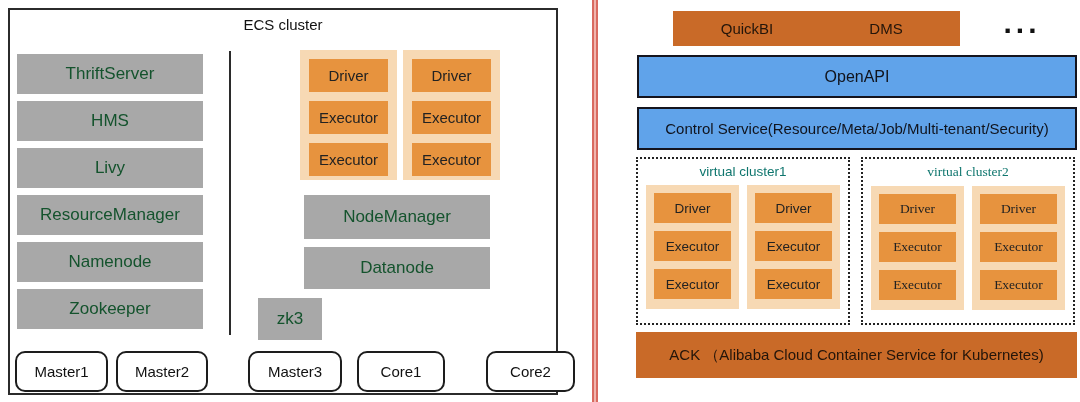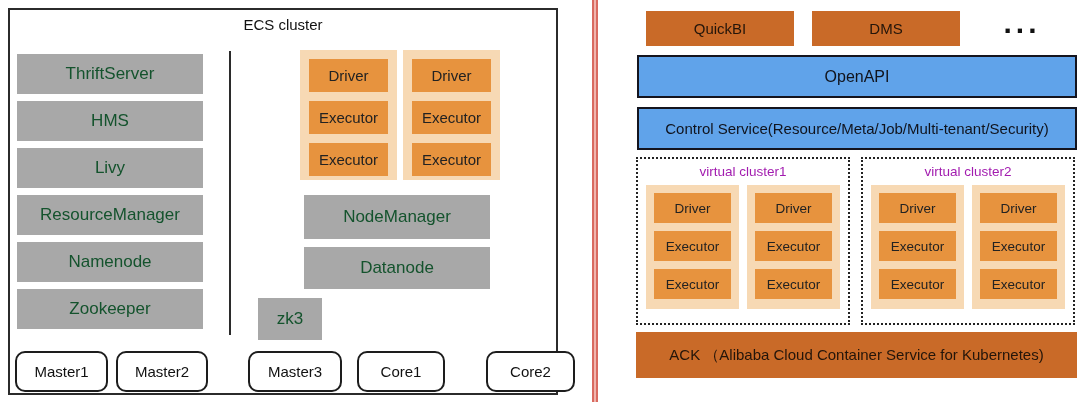--- a/index.html
+++ b/index.html
@@ -40,34 +40,34 @@
   .pill-c2 { left: 476px; width: 89px; }
 
   
   .red-divider { position: absolute; left: 592px; top: 0; width: 6px; height: 402px;
                  background: #f0b5ae; border-left: 2px solid #d96a60; border-right: 2px solid #d96a60; }
 
   
   .right-panel { position: absolute; left: 630px; top: 0; width: 450px; height: 402px; }
   .app-box { position: absolute; top: 11px; height: 35px; background: #c96a28; color: #23150a;
              display: flex; align-items: center; justify-content: center; font-size: 15px; }
-  .app-quickbi { left: 16px; width: 148px; }
+  .app-quickbi { left: 43px; width: 148px; }
   .app-dms { left: 182px; width: 148px; }
   .more-dots { position: absolute; left: 352px; top: 6px; width: 80px; text-align: center;
                font-size: 30px; font-weight: bold; letter-spacing: 4px; color: #111; }
   .blue-bar { position: absolute; left: 7px; width: 440px; height: 43px; background: #60a3ea;
               border: 2px solid #14141e; color: #10131c; display: flex; align-items: center;
               justify-content: center; }
   .bar-openapi { top: 55px; font-size: 16px; }
   .bar-control { top: 107px; font-size: 15px; }
   .vc { position: absolute; top: 157px; width: 214px; height: 168px;
         border: 2px dotted #222; background: #fff; }
   .vc1 { left: 6px; }
-  .vc2 { left: 231px; }
-  .vc-title { text-align: center; margin-top: 5px; font-size: 13.5px; color: #a21caf; }
+  .vc2 { left: 231px; font-family: Liberation Serif, serif; }
+  .vc-title { text-align: center; margin-top: 5px; font-size: 13.5px; color: #0f766e; }
   .vc-stacks { display: flex; justify-content: space-between; padding: 6px 8px 0 8px; }
   .vc-stack { width: 93px; height: 124px; gap: 8px; padding: 8px; }
   .vc-stack .orange-box { height: 30px; font-size: 13.5px; flex: 0 0 auto; }
   .ack-bar { position: absolute; left: 6px; top: 332px; width: 441px; height: 46px;
              background: #c96a28; color: #23150a; display: flex; align-items: center;
              justify-content: center; font-size: 15px; }
 </style>
 </head>
 <body>
 

